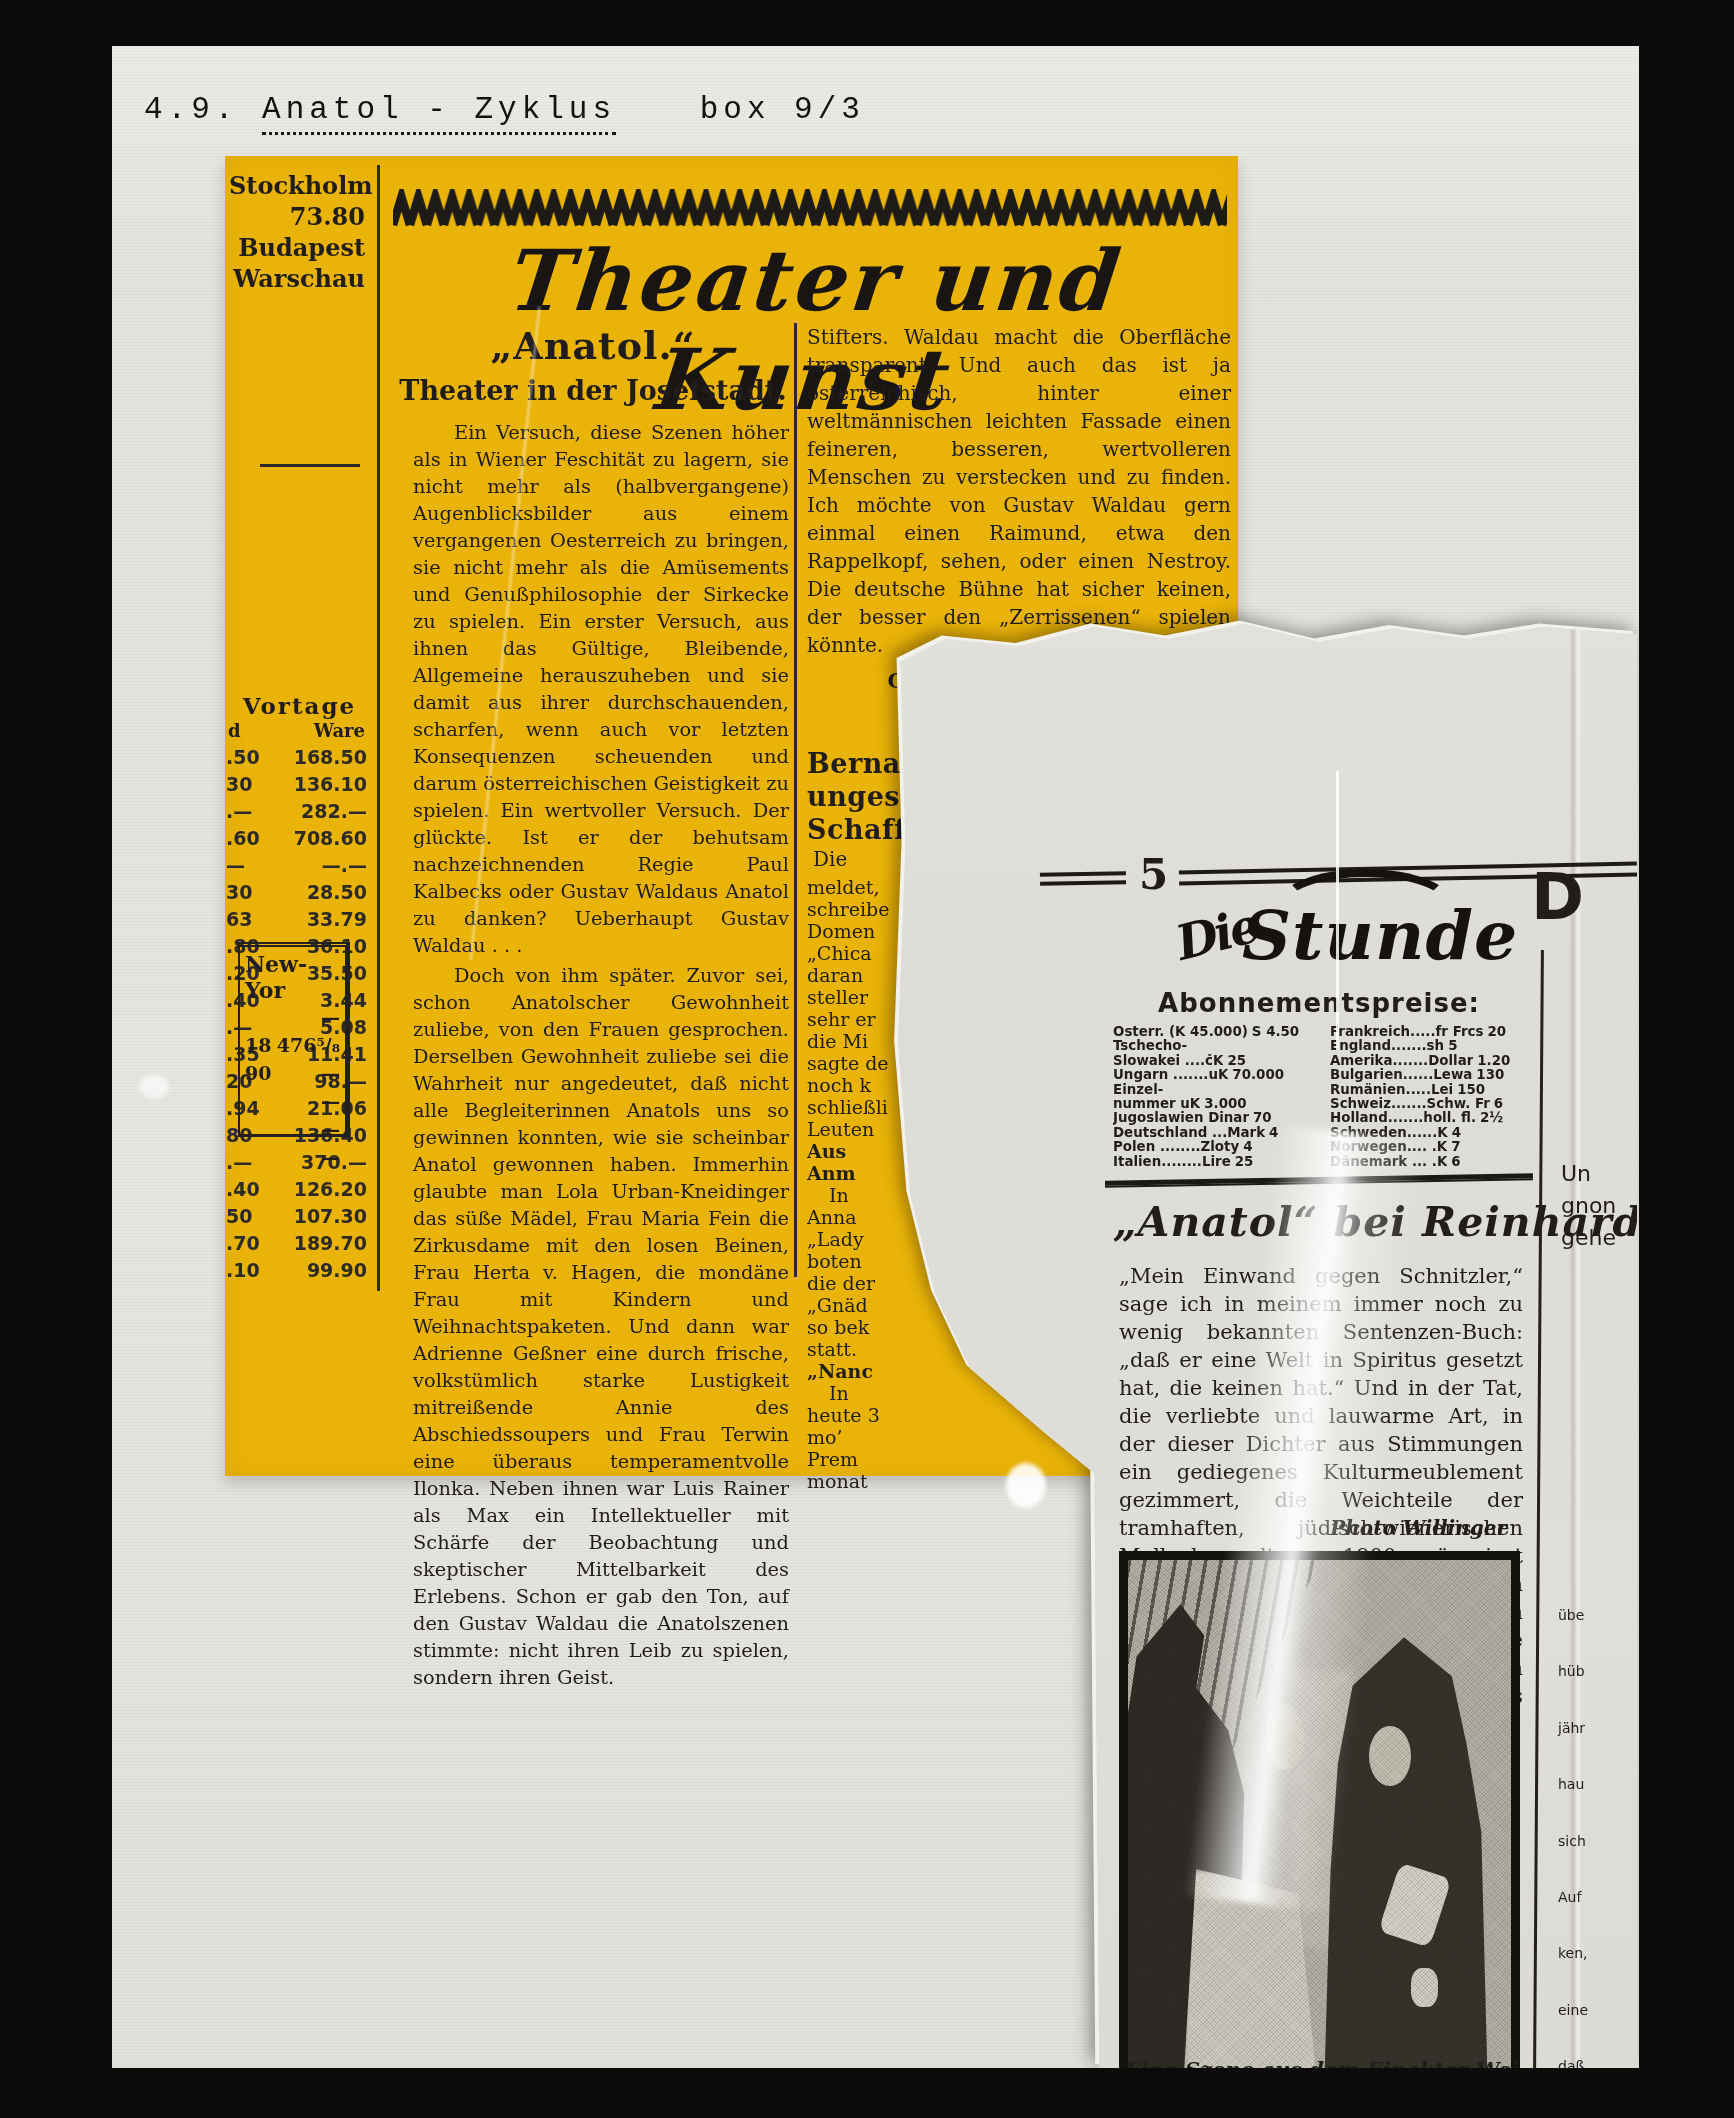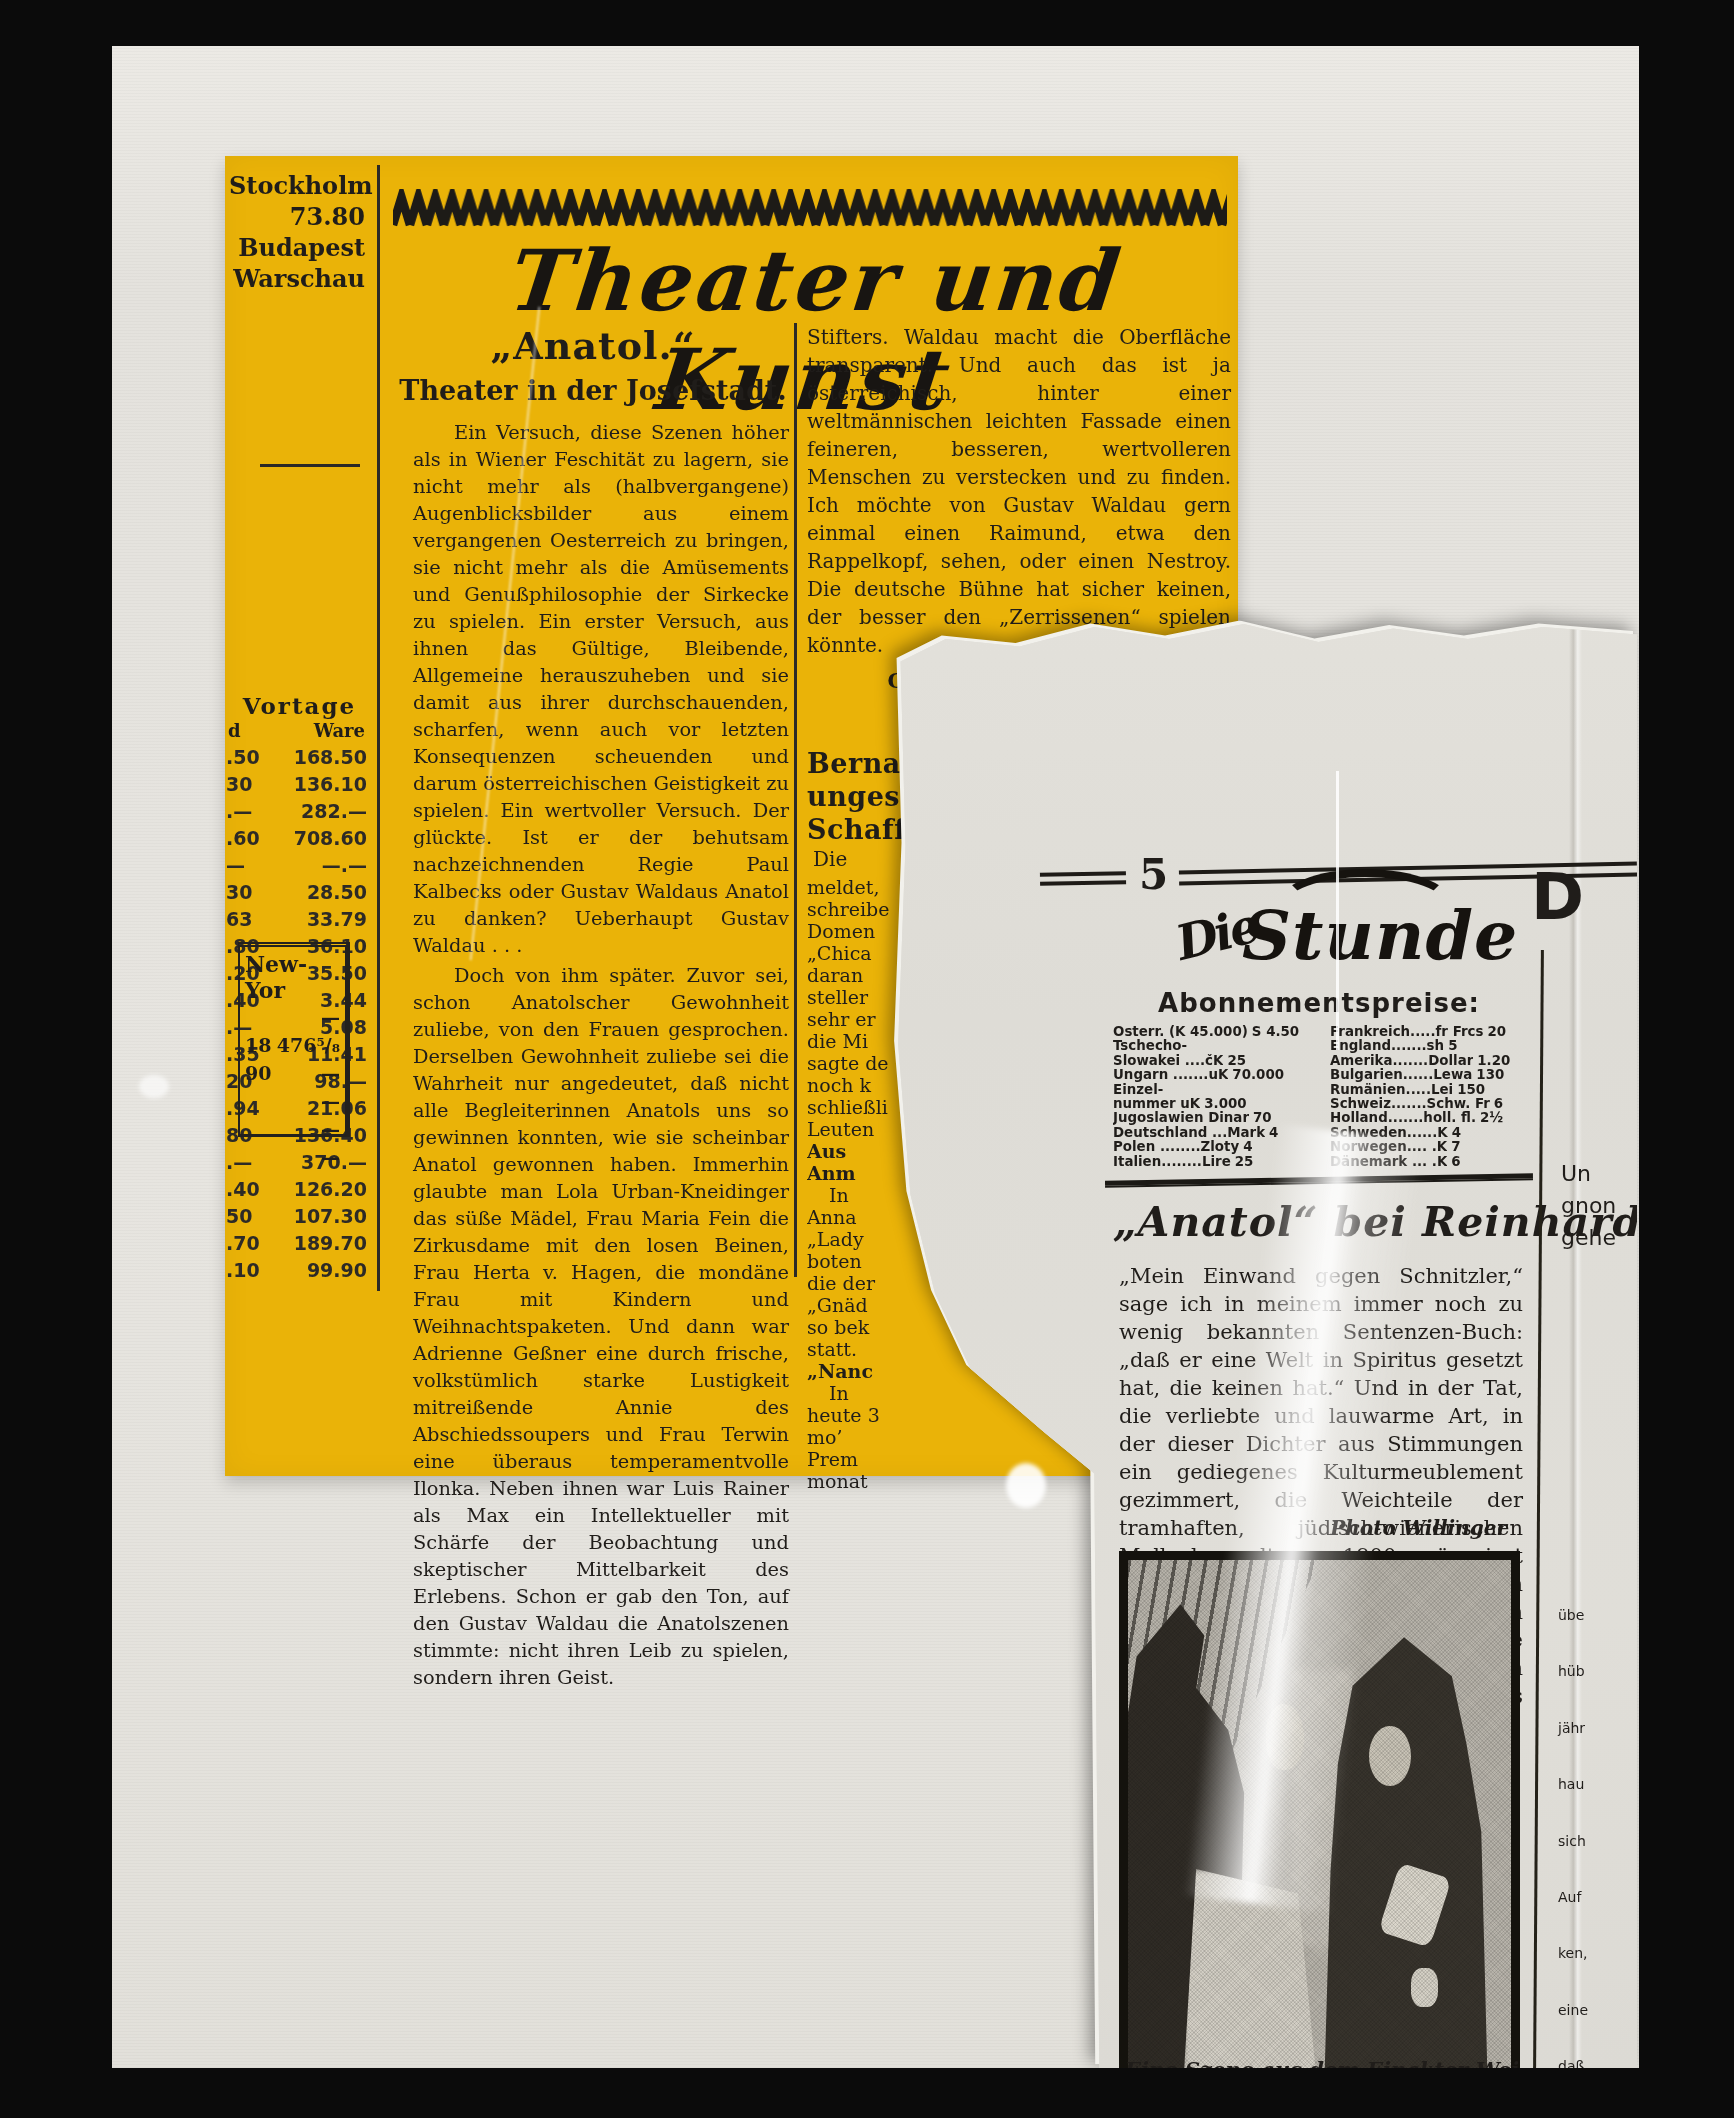--- a/index.html
+++ b/index.html
@@ -142,20 +142,25 @@
 <body>
 
 <div class="stage">
 
   <div class="abs page"></div>
 
   <div class="abs speck" style="left:7px;top:123px;width:18px;height:5px;"></div>
   <div class="abs speck" style="left:3px;top:577px;width:7px;height:45px;"></div>
   <div class="abs speck" style="left:1721px;top:299px;width:5px;height:5px;border-radius:50%;"></div>
 
+  <div class="abs hdr">
+    <span>4.9.</span>
+    <span class="u">Anatol - Zyklus</span>
+    <span class="boxref">box 9/3</span>
+  </div>
 
   <div class="abs clip1">
 
     <div class="abs stocks">
         <div class="city-line">Stockholm</div>
         <div class="city-line">73.80</div>
         <div class="city-line">Budapest</div>
         <div class="city-line">Warschau</div>
       </div>
     <div class="abs stock-rule"></div>

